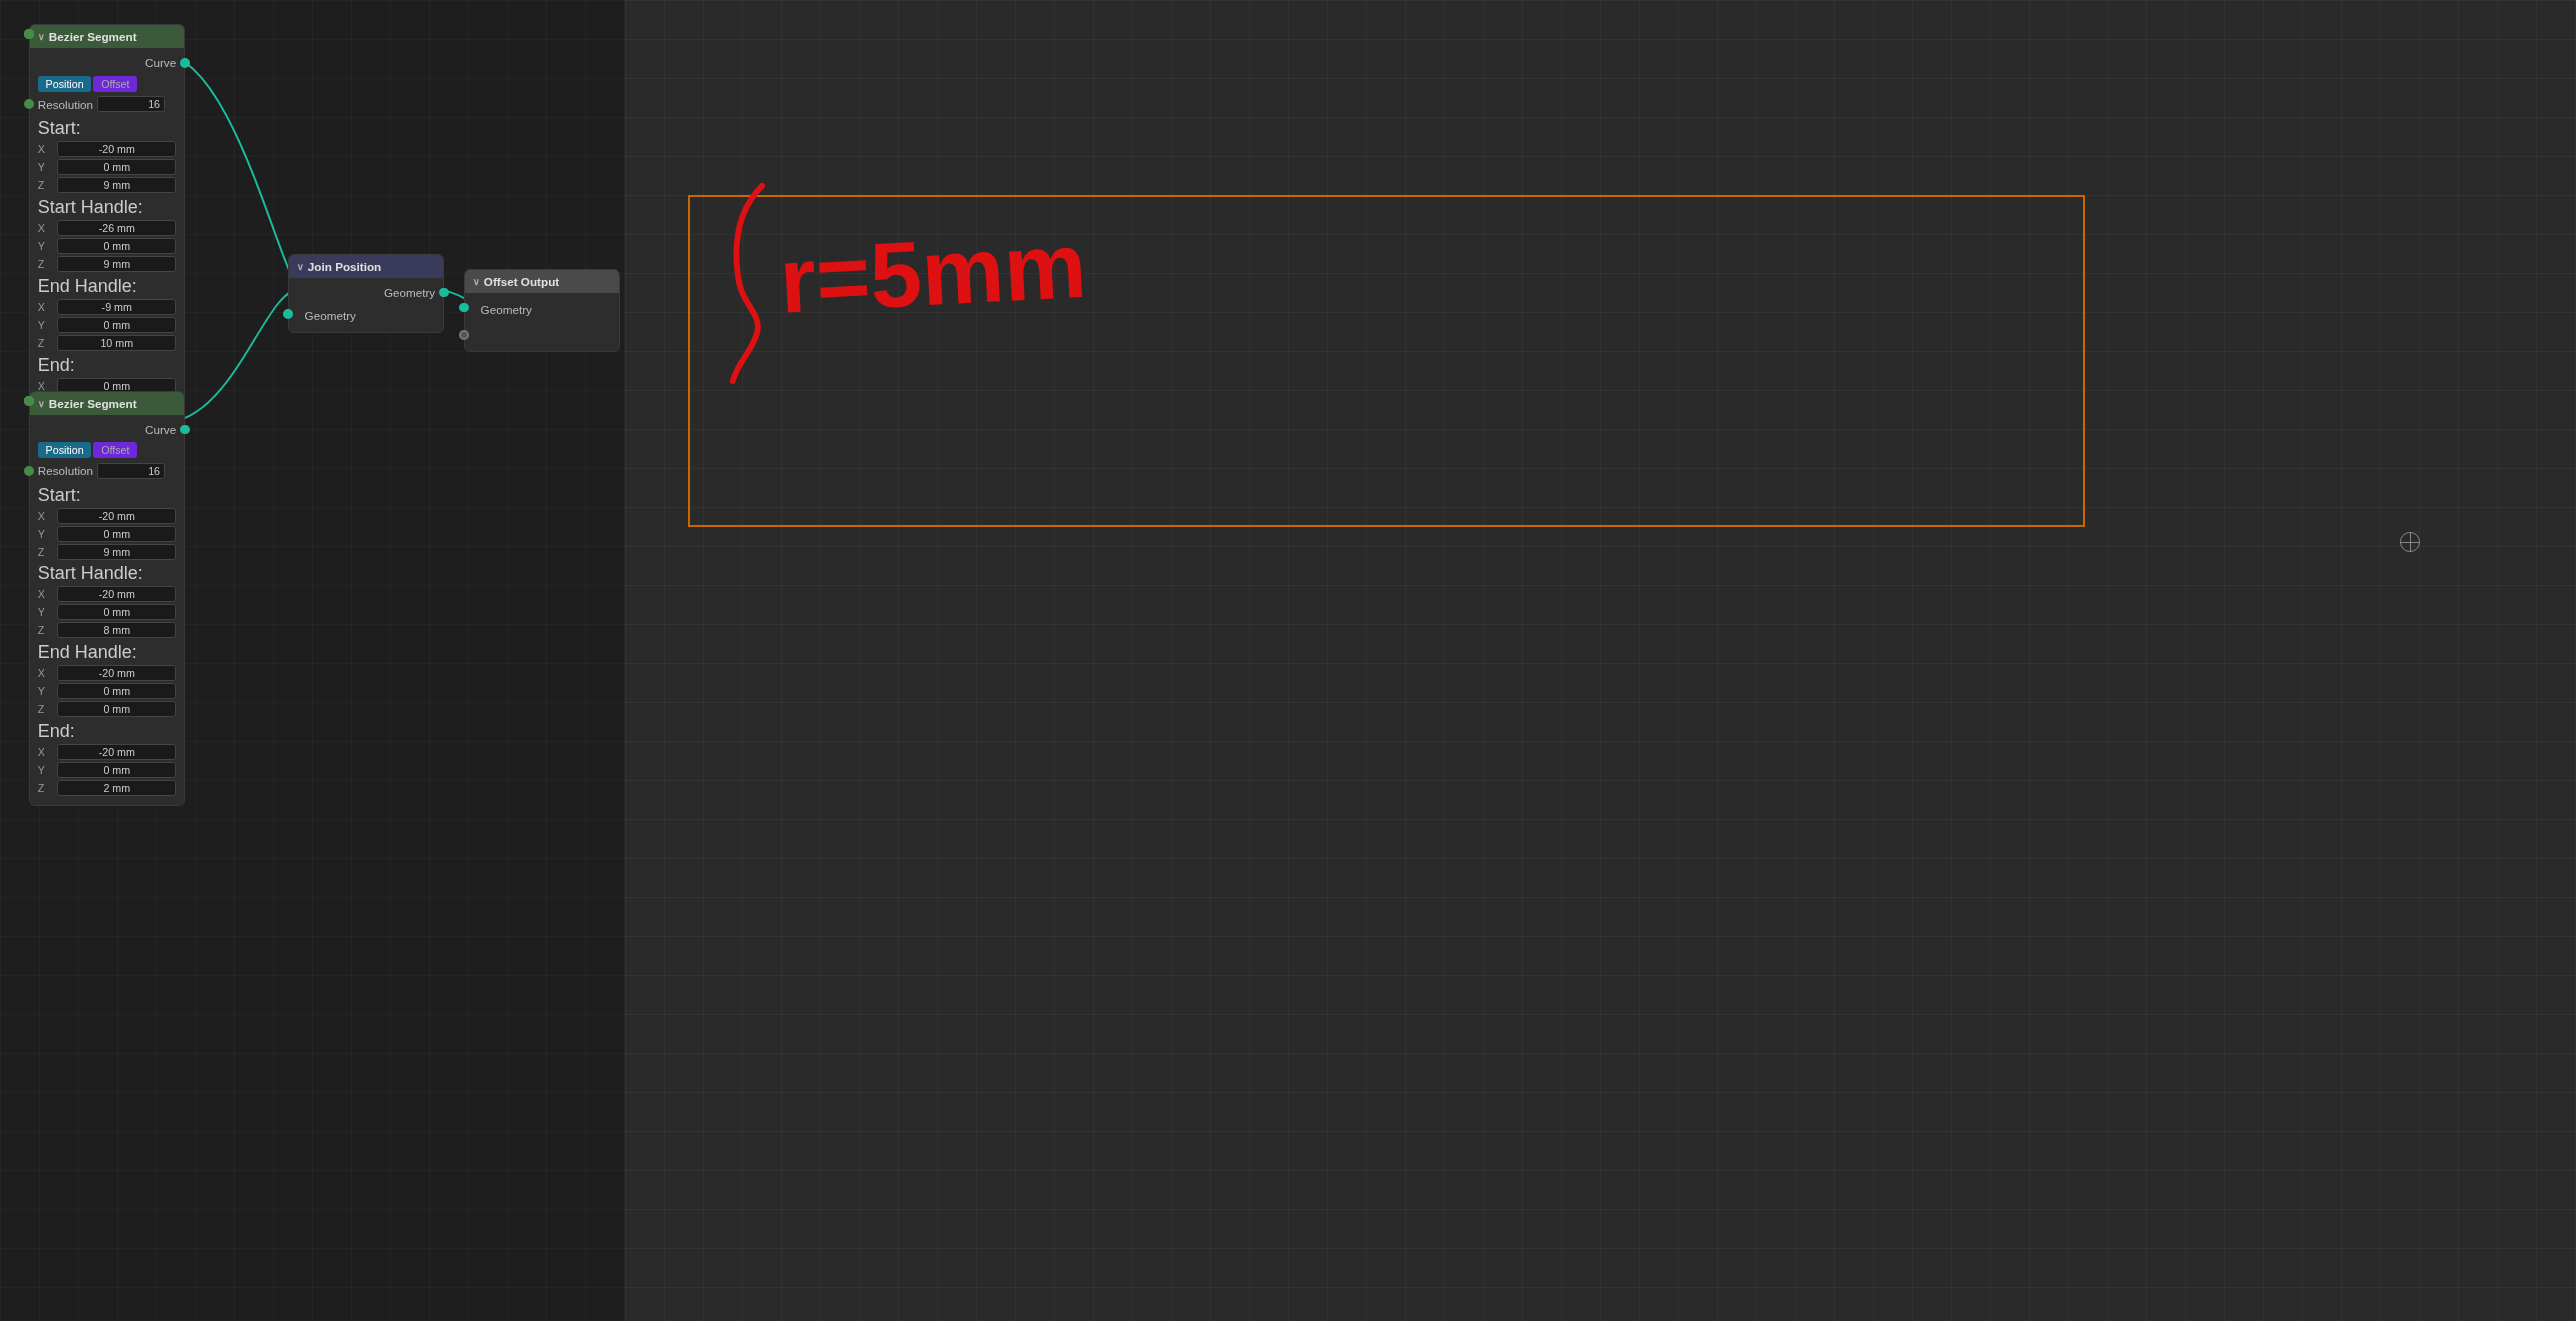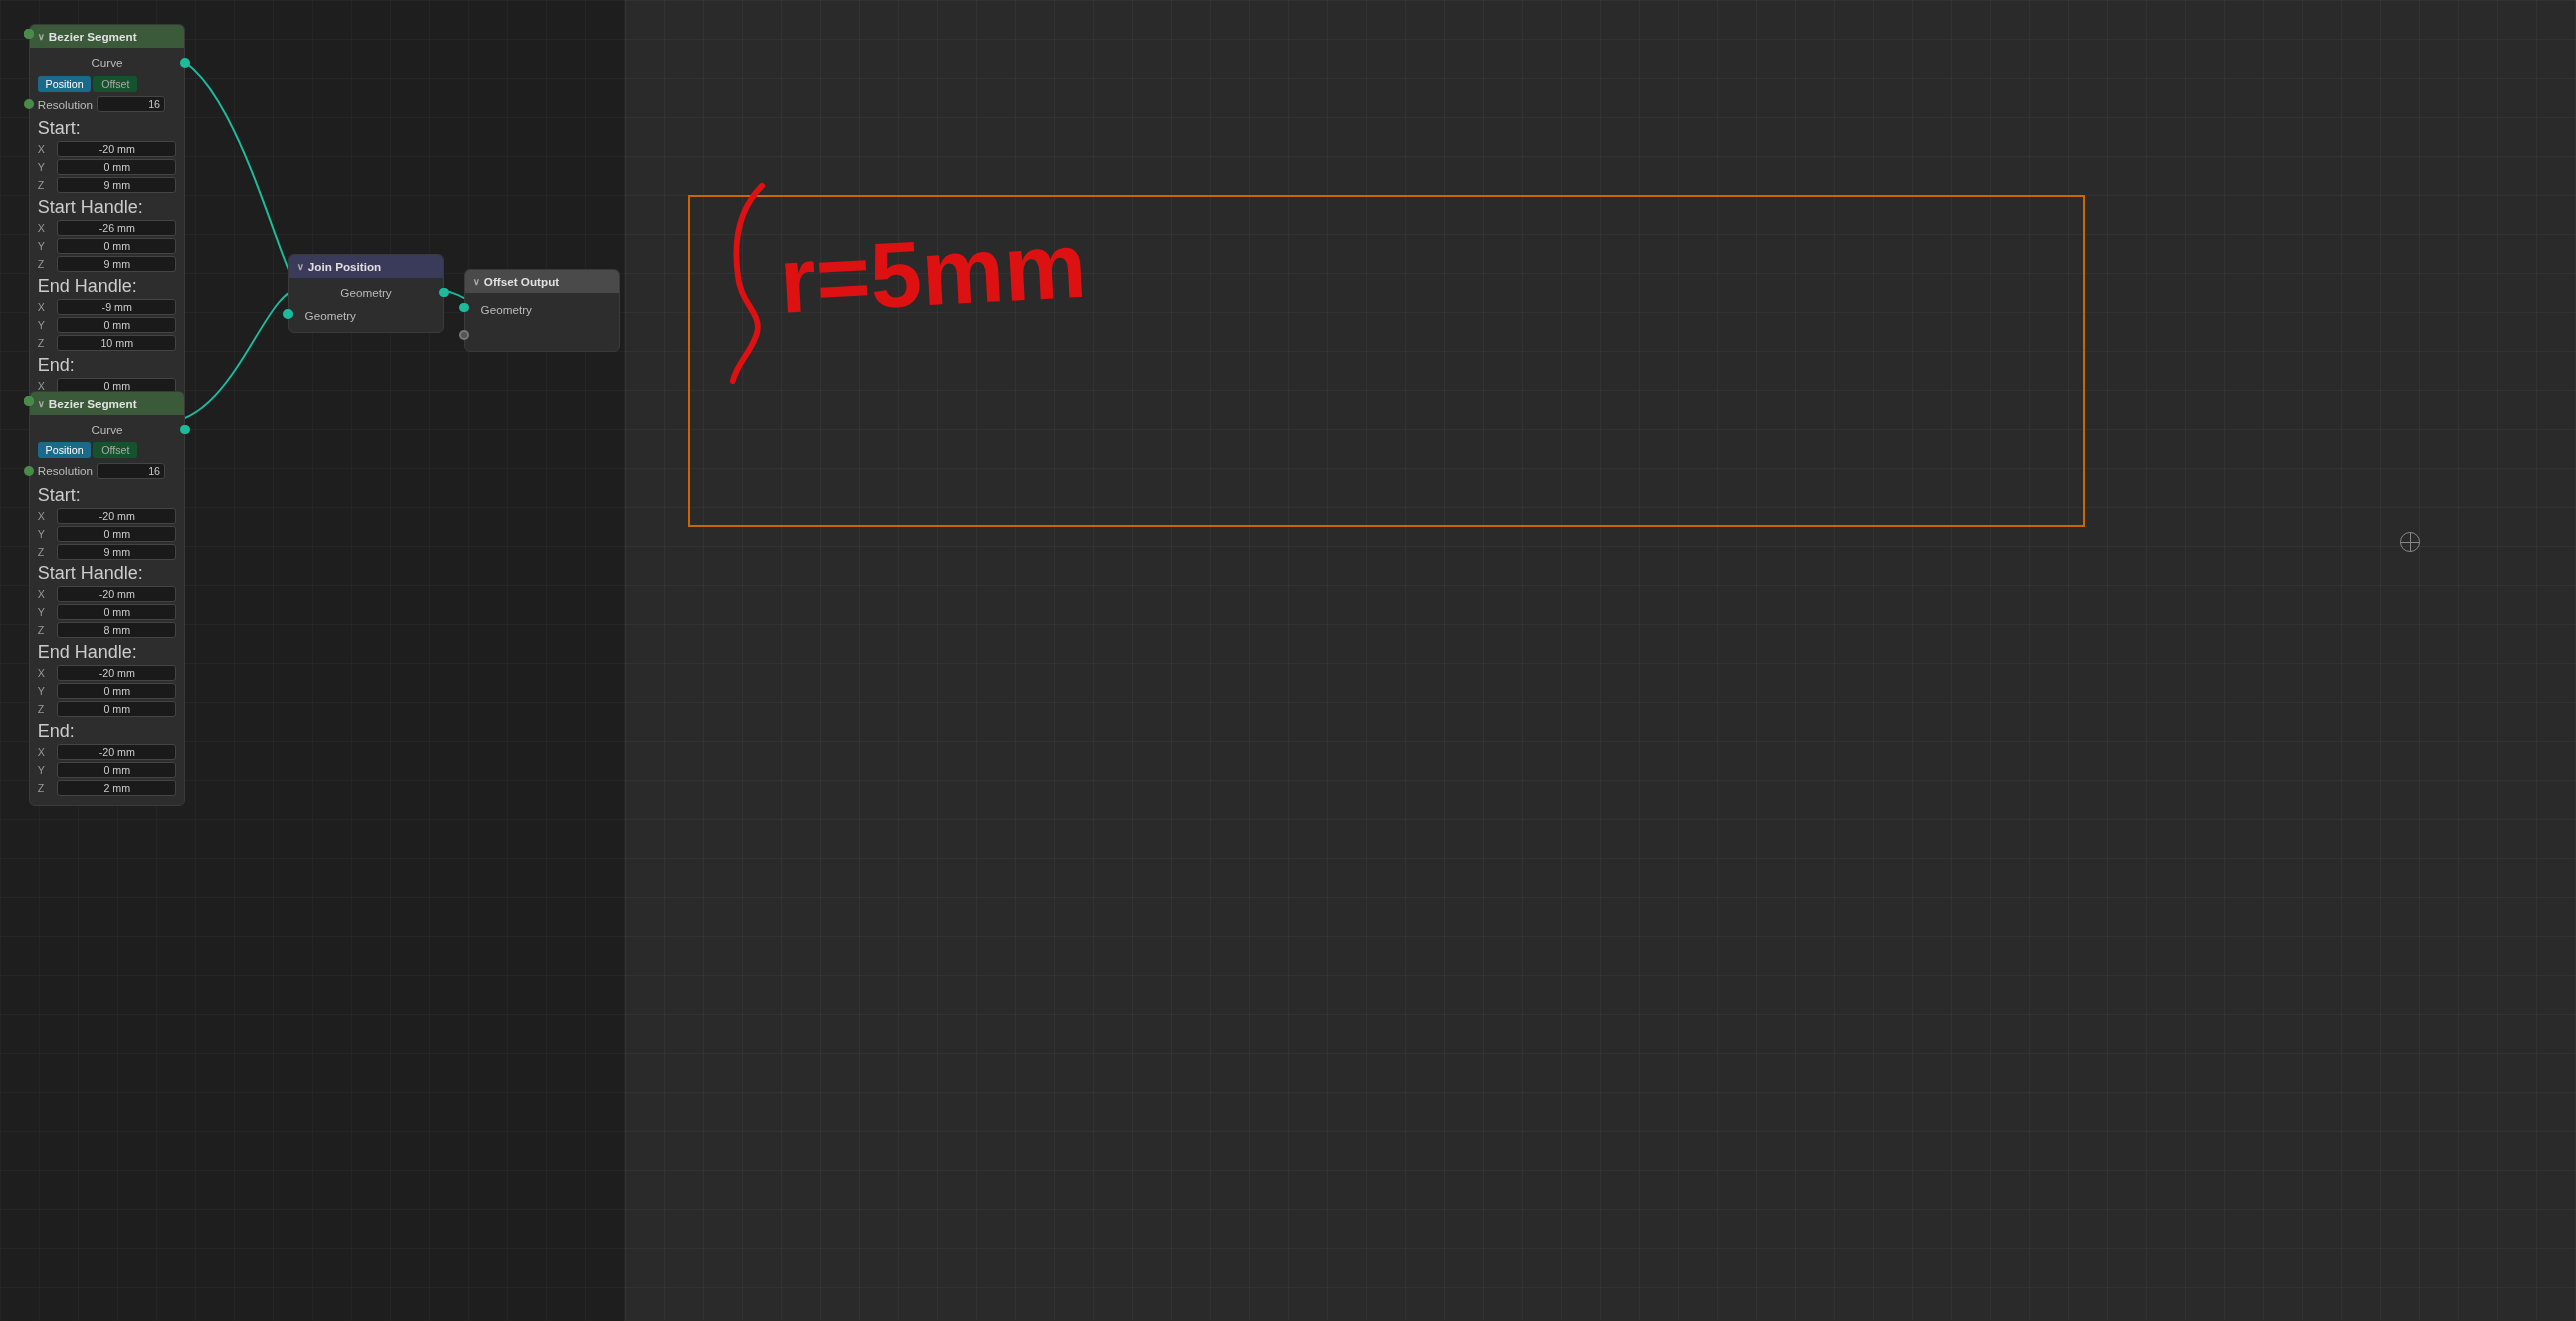--- a/index.html
+++ b/index.html
@@ -100,21 +100,21 @@
     .node-row {
       display: flex;
       align-items: center;
       padding: 2px 7.8px;
       min-height: 21.5px;
       position: relative;
       font-size: 11.7px;
     }
 
     .node-row.right-align {
-      justify-content: center;
+      justify-content: flex-end;
     }
 
     .node-row label {
       color: #bbbbbb;
       font-size: 11.7px;
     }
 
     .node-row .field {
       background: #1a1a1a;
       border: 1px solid #444;
@@ -182,21 +182,21 @@
       background: #1a6a8a;
       border: none;
       border-radius: 2.9px;
       color: #fff;
       font-size: 10.7px;
       padding: 2px 7.8px;
       cursor: pointer;
     }
 
     .toggle-btn.inactive {
-      background: #14532d;
+      background: #6d28d9;
       color: #aaa;
     }
 
     .section-label {
       padding: 2.9px 7.8px 1px;
       color: #cccccc;
       font-size: 18px;
     }
 
     

